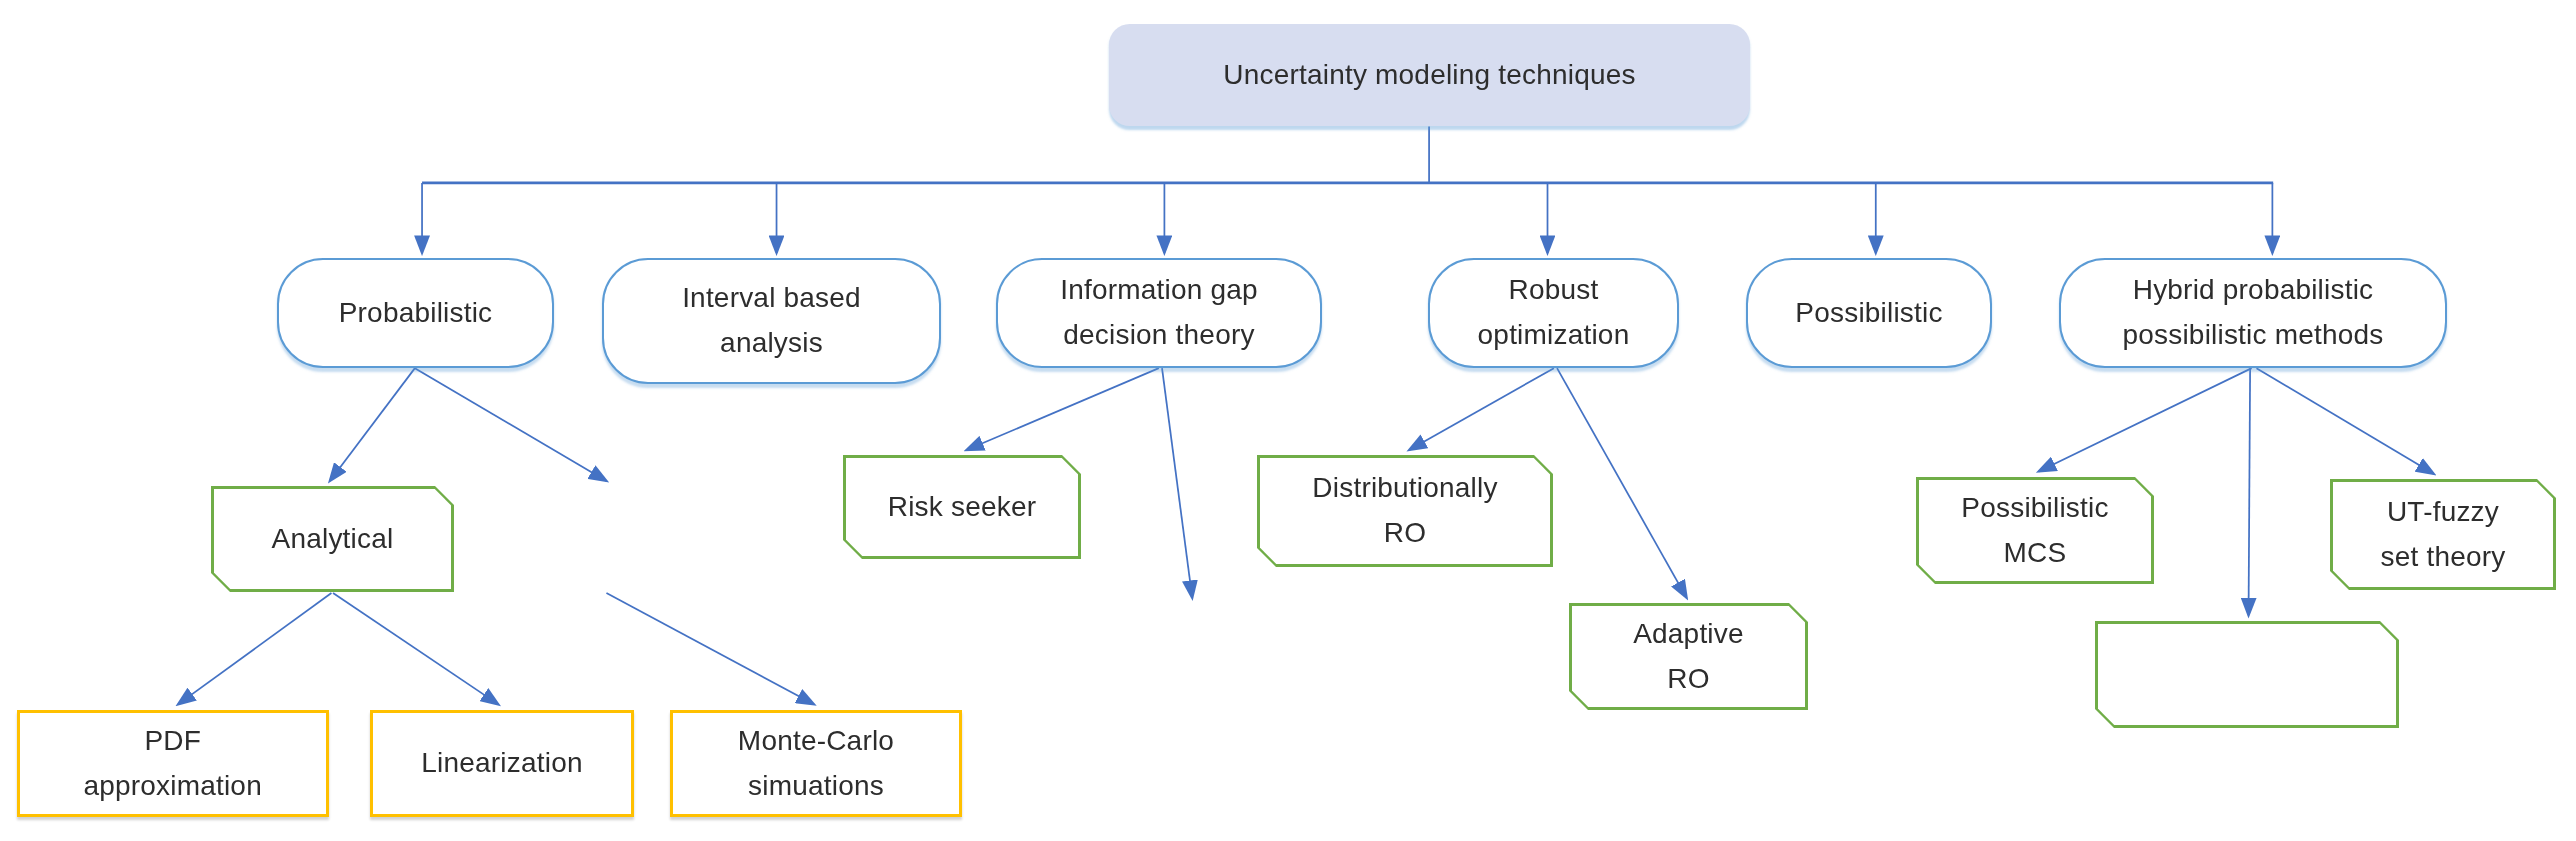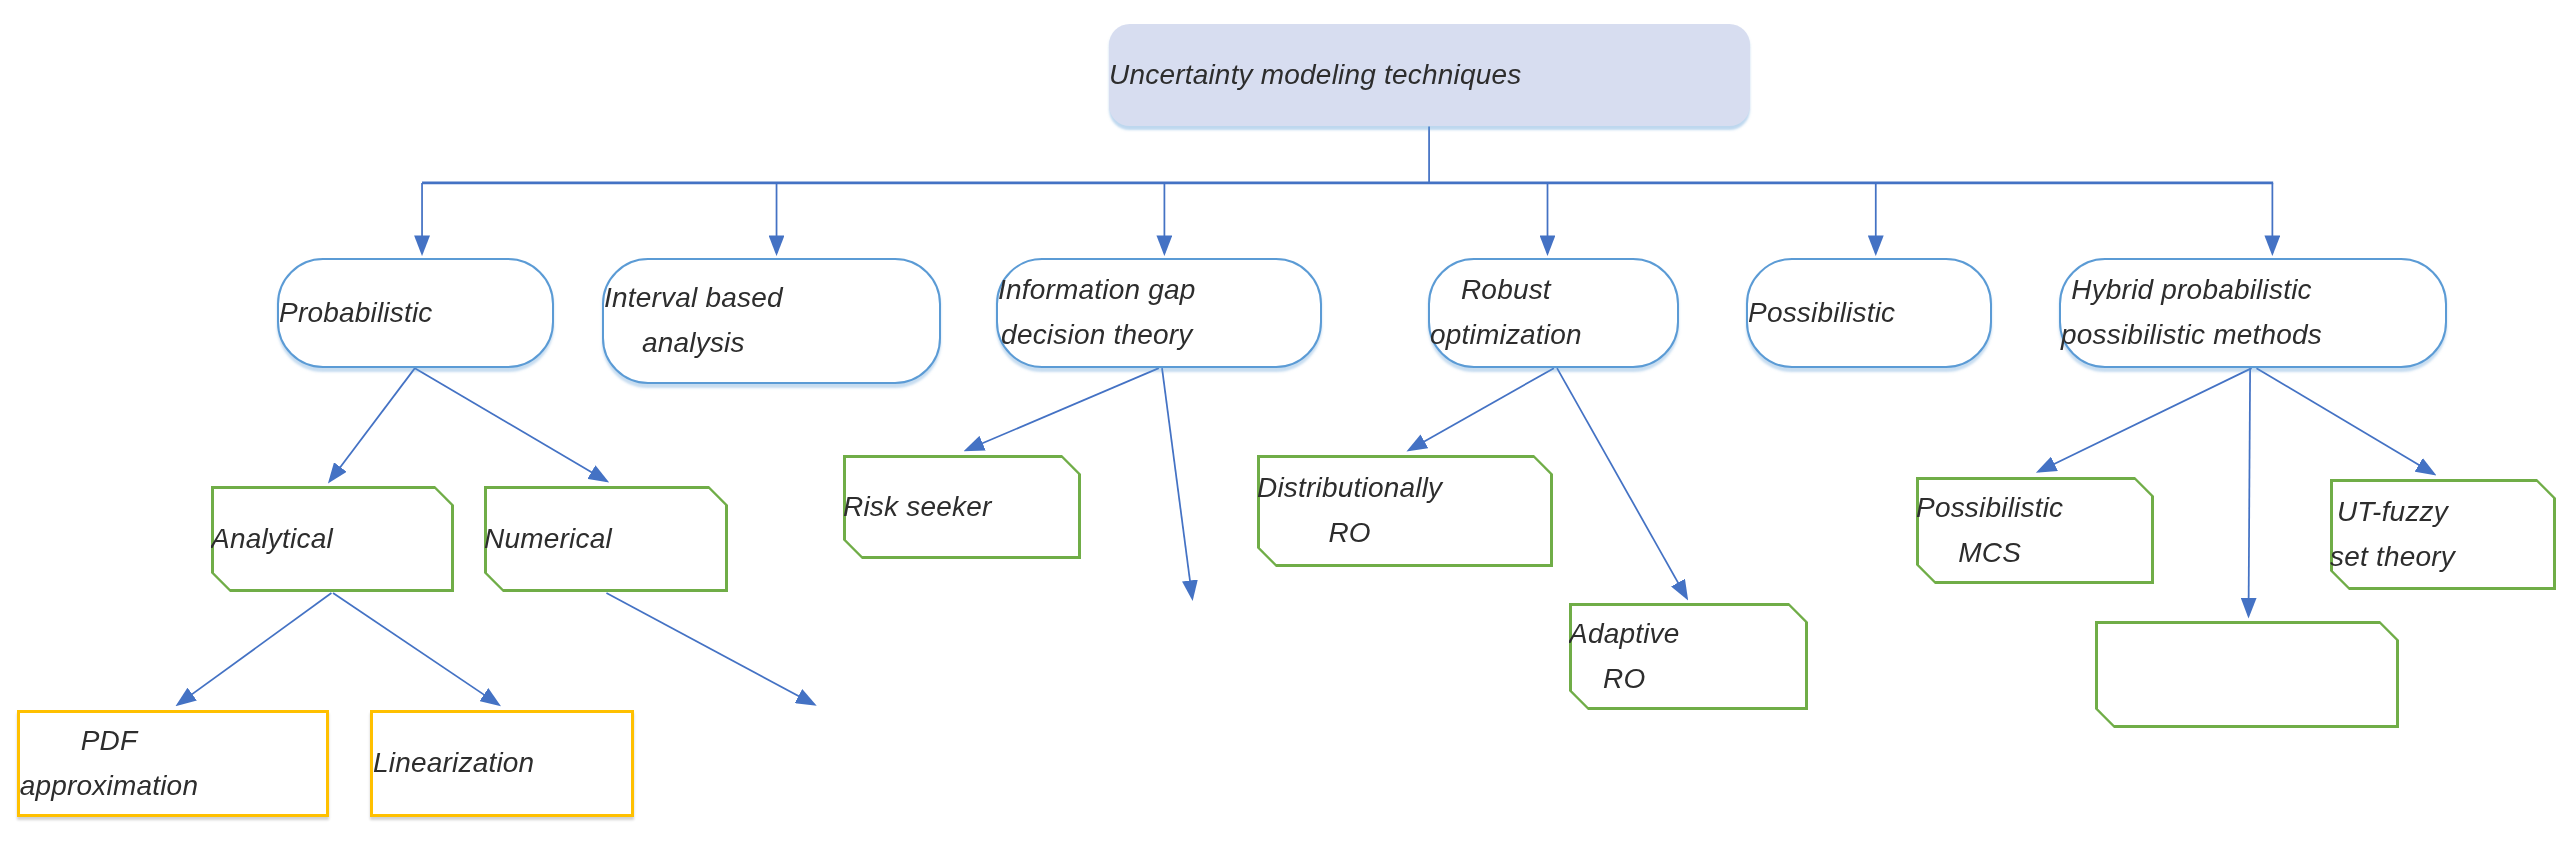--- a/index.html
+++ b/index.html
@@ -6,24 +6,23 @@
   #canvas{
     position:relative;
     width:2576px;height:842px;
     background:#ffffff;
     font-family:"Liberation Sans", sans-serif;
     overflow:hidden;
   }
   #connectors{position:absolute;left:0;top:0;z-index:1;}
   .node{
     position:absolute;
-    display:flex;align-items:center;
+    display:flex;align-items:center;justify-content:center;
     box-sizing:border-box;
     z-index:2;
-    font-style:italic;
   }
   .lbl{
     white-space:pre-line;
     text-align:center;
     font-size:28px;
     line-height:1.6;
     color:#2d2d2d;
     letter-spacing:0.2px;
   }
   
@@ -125,24 +124,20 @@
   </div>
   <div class="node blue" style="left:2059px;top:258px;width:388px;height:110px">
     <span class="lbl">Hybrid probabilistic
 possibilistic methods</span>
   </div>
 
   <div class="node green" style="left:211px;top:486px;width:243px;height:106px">
     <div class="inner"></div>
     <span class="lbl">Analytical</span>
   </div>
-  <div class="node green" style="left:484px;top:486px;width:244px;height:106px">
-    <div class="inner"></div>
-    <span class="lbl">Numerical</span>
-  </div>
   <div class="node green" style="left:843px;top:455px;width:238px;height:104px">
     <div class="inner"></div>
     <span class="lbl">Risk seeker</span>
   </div>
   <div class="node green" style="left:1257px;top:455px;width:296px;height:112px">
     <div class="inner"></div>
     <span class="lbl">Distributionally
 RO</span>
   </div>
   <div class="node green" style="left:1569px;top:603px;width:239px;height:107px">
@@ -164,15 +159,19 @@
 set theory</span>
   </div>
 
   <div class="node yellow" style="left:16.7px;top:710px;width:312px;height:107px">
     <span class="lbl">PDF
 approximation</span>
   </div>
   <div class="node yellow" style="left:370px;top:710px;width:264px;height:107px">
     <span class="lbl">Linearization</span>
   </div>
+  <div class="node yellow" style="left:670px;top:710px;width:292px;height:107px">
+    <span class="lbl">Monte-Carlo
+simuations</span>
+  </div>
 
 </div>
 
 
 </body></html>

